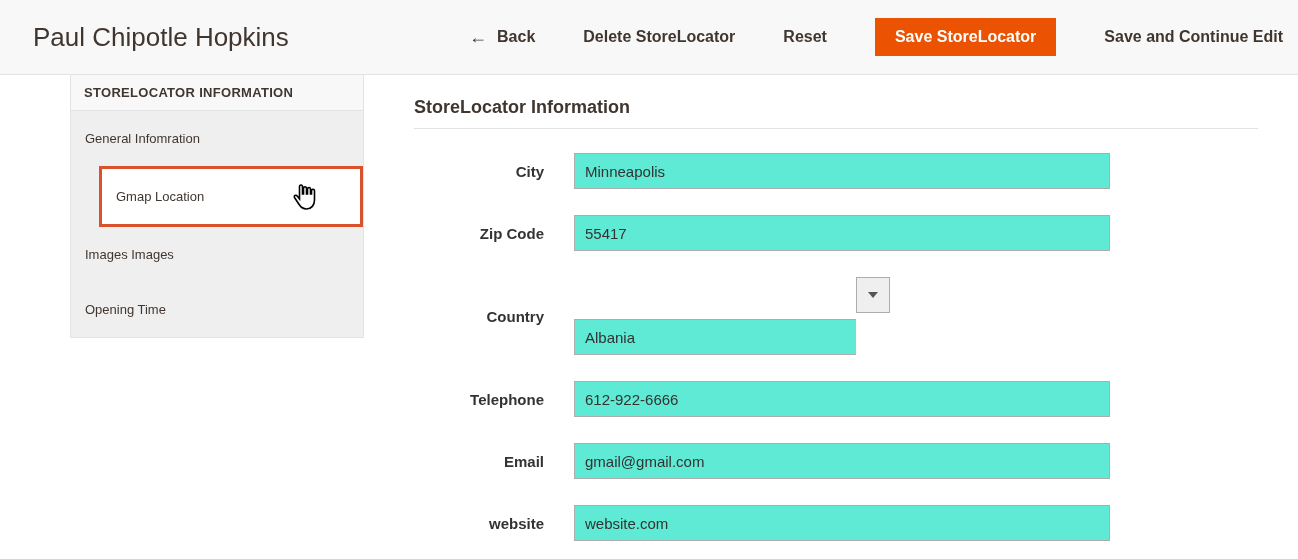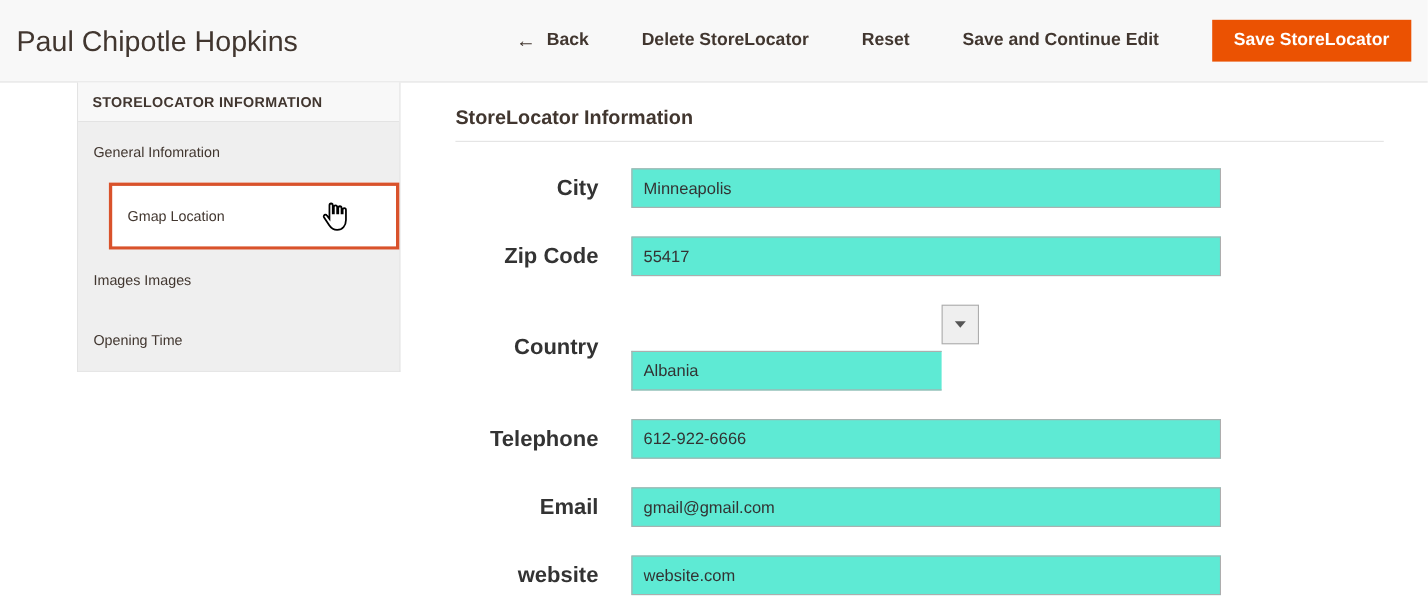--- a/index.html
+++ b/index.html
@@ -1,33 +1,33 @@
 <!DOCTYPE html>
 <html><head>
 <meta charset="utf-8">
 <style>
   * { box-sizing: border-box; margin: 0; padding: 0; }
   html, body { width: 1298px; height: 559px; font-family: -apple-system, BlinkMacSystemFont, "Segoe UI", Helvetica, Arial, sans-serif; color: #333; background: #fff; }
   .header { height: 75px; background: #f8f8f8; border-bottom: 1px solid #e3e3e3; display: flex; align-items: center; padding: 0 15px; }
-  .page-title { font-size: 26px; font-weight: 400; color: #41362f; flex: 0 0 auto; }
+  .page-title { font-size: 26px; font-weight: 400; color: #41362f; flex: 0 0 auto; margin-left: 18px; }
   .header-actions { margin-left: auto; display: flex; align-items: center; gap: 48px; }
   .btn { font-size: 16px; font-weight: 600; cursor: pointer; border: none; background: transparent; color: #41362f; display: inline-flex; align-items: center; gap: 10px; }
   .btn.primary { background: #eb5202; color: #fff; padding: 10px 20px; }
   .arrow-left { display:inline-block; font-size:18px; line-height:1; }
   .body-layout { display: flex; height: calc(559px - 75px); padding-left: 44px; }
   .sidebar { width: 320px; padding: 0 0 0 26px; }
   .panel { background: #efefef; border: 1px solid #e3e3e3; border-top: none; }
   .panel-header { font-size: 13px; font-weight: 700; letter-spacing: .3px; color: #41362f; padding: 10px 13px 10px; text-transform: uppercase; background:#f8f8f8; border-bottom:1px solid #e3e3e3; }
   .tab-item { padding: 20px 14px; font-size: 13px; color: #41362f; cursor: pointer; background: #efefef; position: relative; }
   .tab-item.active { background: #fff; border: 3px solid #d9522b; margin-left: 28px; }
   .cursor-icon { position:absolute; left:190px; top:14px; pointer-events:none; }
   .main { flex: 1; padding: 22px 40px 0 50px; }
   .section-title { font-size: 18px; font-weight: 600; color: #41362f; padding-bottom: 10px; border-bottom: 1px solid #e3e3e3; margin-bottom: 24px; }
   .form-row { display: flex; align-items: center; margin-bottom: 26px; }
-  .form-label { width: 160px; text-align: right; font-weight: 700; font-size: 20px; color: #333; padding-right: 30px; }
+  .form-label { width: 160px; text-align: right; font-weight: 700; font-size: 15px; color: #333; padding-right: 30px; }
   .required-mark { color: #eb5202; margin-left: 4px; }
   .form-control { width: 536px; height: 36px; border: 1px solid #adadad; padding: 0 10px; font-size: 15px; color: #333; background:#5eead4; }
   .form-control.readonly { background: #efefef; color: #777; }
   .select-wrap { display:flex; }
   .select-wrap .form-control { width: 282px; border-right: none; margin-top: 42px; }
   .select-btn { width: 34px; height: 36px; border: 1px solid #adadad; background: #efefef; display:flex; align-items:center; justify-content:center; cursor:pointer; }
   .caret-down { width:0; height:0; border-left:5px solid transparent; border-right:5px solid transparent; border-top:6px solid #555; }
 </style>
 </head>
 <body>
@@ -38,25 +38,25 @@
     <button class="btn">
       <span class="arrow-left">←</span>
       <span>Back</span>
     </button>
     <button class="btn">
         <span>Delete StoreLocator</span>
       </button>
     <button class="btn">
         <span>Reset</span>
       </button>
+    <button class="btn primary">
+        <span>Save StoreLocator</span>
+      </button>
     <button class="btn">
         <span>Save and Continue Edit</span>
-      </button>
-    <button class="btn primary">
-        <span>Save StoreLocator</span>
       </button>
   </div>
 </div>
 
 <div class="body-layout">
   <aside class="sidebar">
     <div class="panel">
       <div class="panel-header">STORELOCATOR INFORMATION</div>
       <div class="tab-item"><span>General Infomration</span></div>
       <div class="tab-item active">

